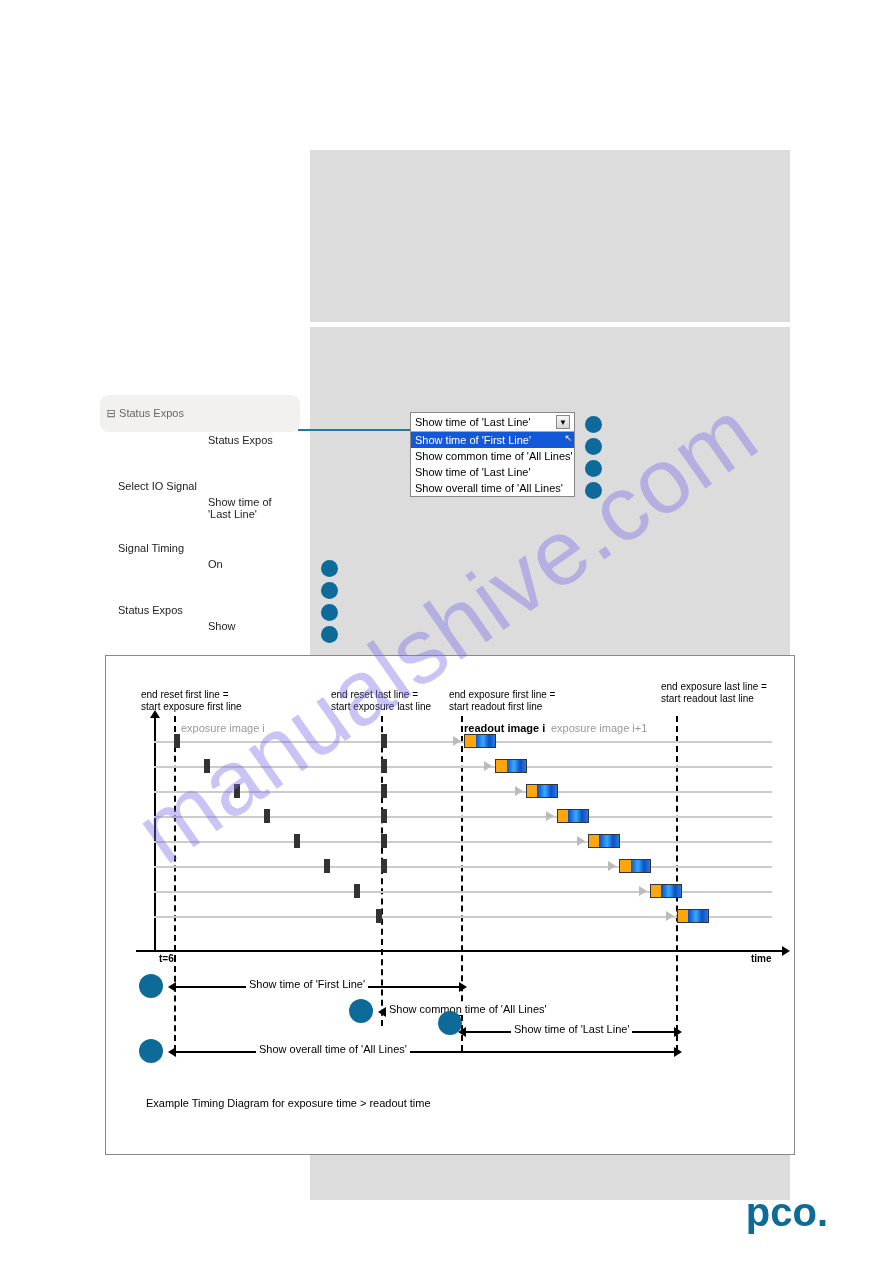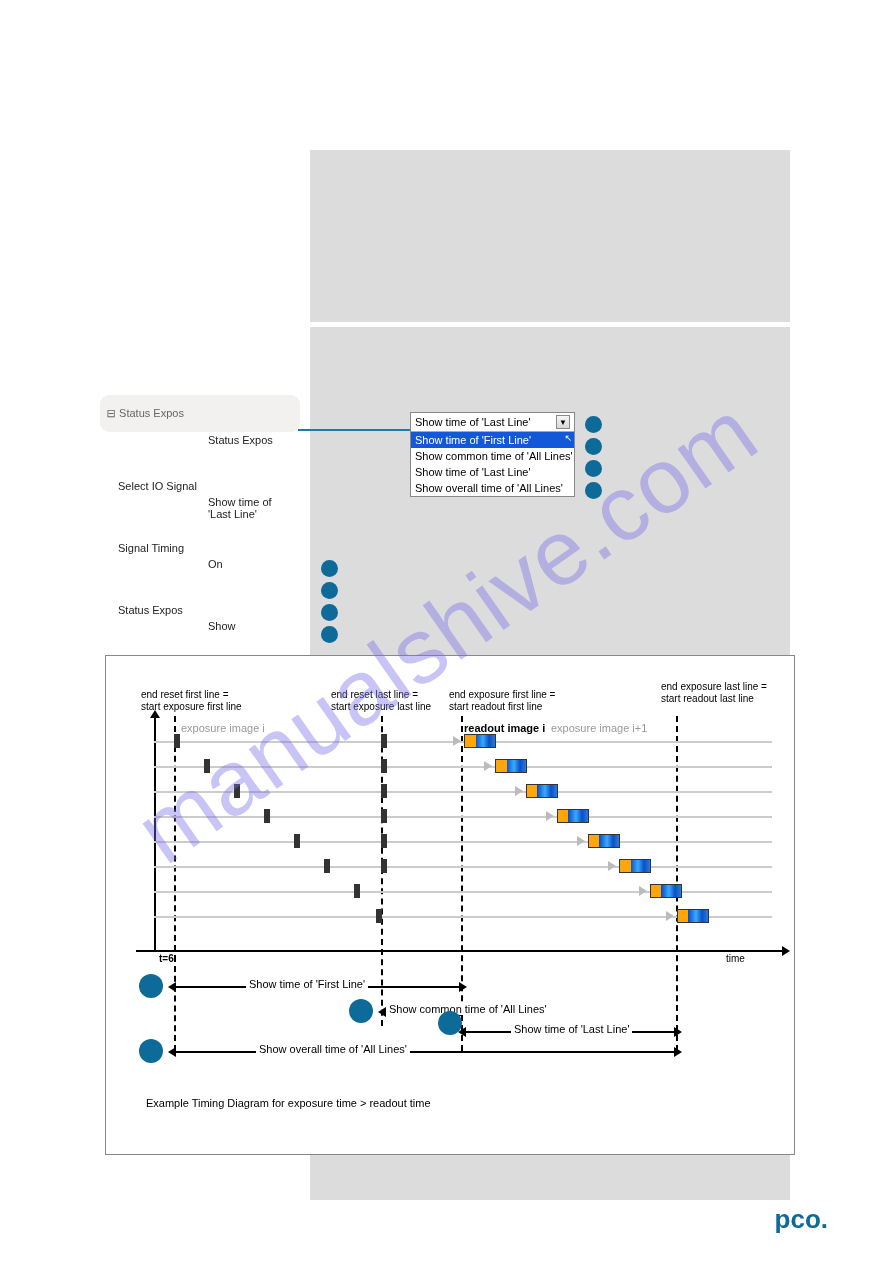--- a/index.html
+++ b/index.html
@@ -51,21 +51,21 @@
   .vaxis .arr-u { position:absolute; top:-6px; left:-4px; width:0; height:0; border-bottom:8px solid #000; border-left:5px solid transparent; border-right:5px solid transparent; }
   .gridline { position:absolute; left:48px; right:22px; height:2px; background:#ccc; }
   .reset-mark { position:absolute; width:6px; height:14px; background:#333; }
   .readout { position:absolute; width:32px; height:14px; background:linear-gradient(90deg,#ffa60d 35%, #0b4fc7 35%, #3aaafe 60%, #0b4fc7 80%, #2a7bdc 100%); border:1px solid #333; }
   .gray-arr { position:absolute; width:0; height:0; border-left:8px solid #bbb; border-top:5px solid transparent; border-bottom:5px solid transparent; }
   .dbl-arrow { position:absolute; height:2px; background:#000; }
   .dbl-arrow .al { position:absolute; left:-6px; top:-4px; width:0; height:0; border-right:8px solid #000; border-top:5px solid transparent; border-bottom:5px solid transparent; }
   .dbl-arrow .ar { position:absolute; right:-6px; top:-4px; width:0; height:0; border-left:8px solid #000; border-top:5px solid transparent; border-bottom:5px solid transparent; }
   .blue-dot { position:absolute; width:24px; height:24px; border-radius:50%; background:#0d6a99; }
   .arr-label { position:absolute; font-size:11px; color:#000; background:#fff; padding:0 3px; white-space:nowrap; }
-  .logo { position:absolute; bottom:28px; right:65px; font-size:26px; font-weight:bold; color:#0d6a99; z-index:2; }
+  .logo { position:absolute; bottom:28px; right:65px; font-size:40px; font-weight:bold; color:#0d6a99; z-index:2; }
   .t0 { position:absolute; font-size:10px; font-weight:bold; }
   .timelbl { position:absolute; font-size:10px; }
 </style>
 </head>
 <body>
 
 <div class="page-wrapper">
   <div class="rhs-bg"></div>
   <div class="white-gap"></div>
   <div class="watermark">
@@ -181,21 +181,21 @@
     <div class="gray-arr" style="top:180px; left:471px;"></div>
       <div class="readout" style="top:178px; left:482px;"></div>
     <div class="gray-arr" style="top:205px; left:502px;"></div>
       <div class="readout" style="top:203px; left:513px;"></div>
     <div class="gray-arr" style="top:230px; left:533px;"></div>
       <div class="readout" style="top:228px; left:544px;"></div>
     <div class="gray-arr" style="top:255px; left:560px;"></div>
       <div class="readout" style="top:253px; left:571px;"></div>
 
     <div class="t0" style="top:297px; left:53px;">t=6</div>
-    <div class="timelbl" style="top:297px; left:620px;">time</div>
+    <div class="timelbl" style="top:297px; left:645px;font-weight:bold;">time</div>
 
     <div class="dbl-arrow" style="top:330px; left:68px; width:287px;">
         <div class="al"></div>
         <div class="ar"></div>
       </div>
     <div class="arr-label" style="top:322px; left:140px;">Show time of 'First Line'</div>
     <div class="blue-dot" style="top:318px; left:33px;"></div>
 
     <div class="dbl-arrow" style="top:355px; left:278px; width:77px;">
         <div class="al"></div>

